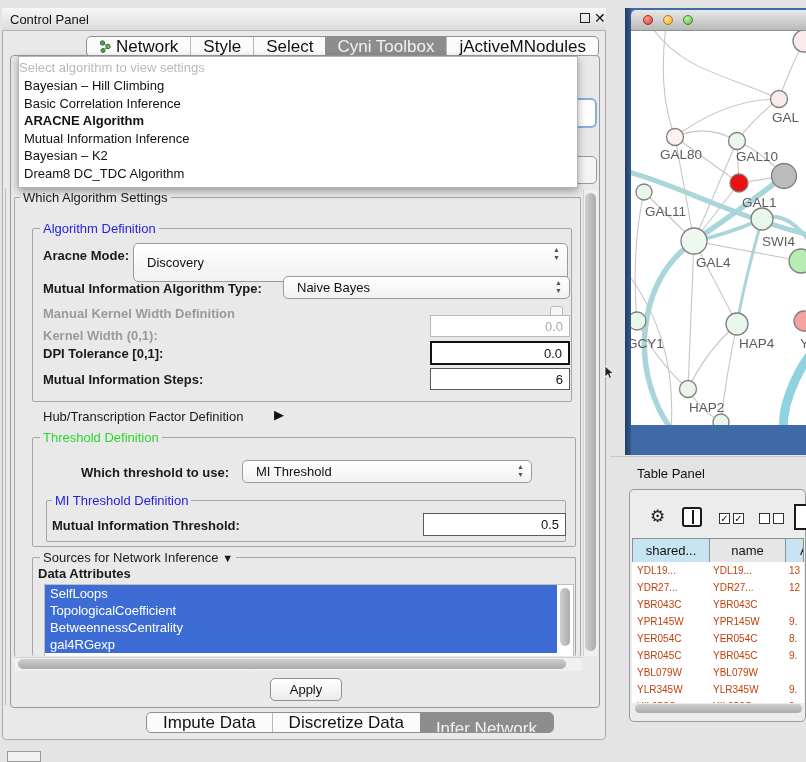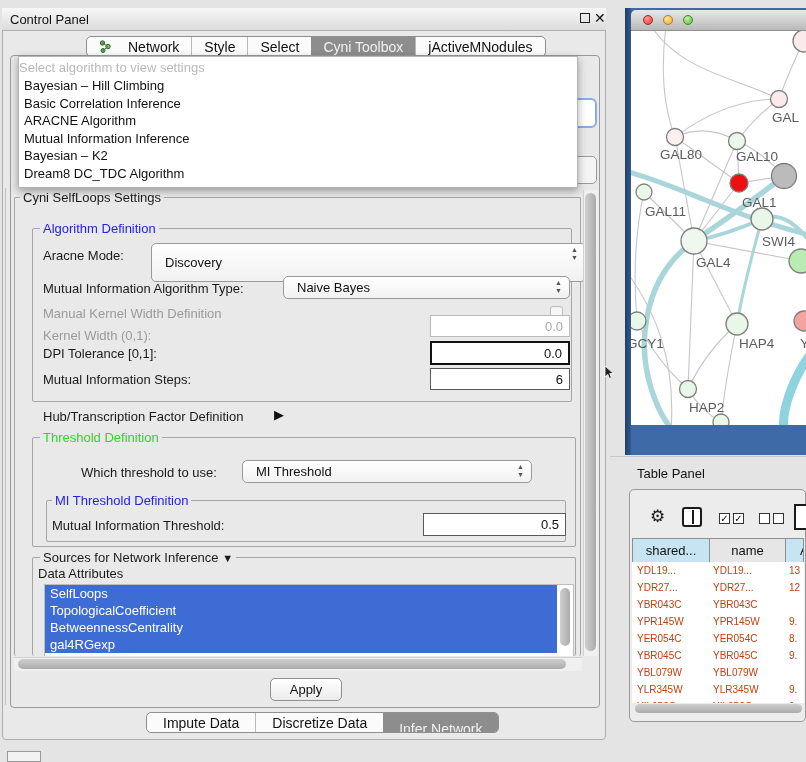--- a/index.html
+++ b/index.html
@@ -1,34 +1,34 @@
 <!DOCTYPE html>
 <html><head>
 <meta charset="utf-8">
 <style>
   *{margin:0;padding:0;box-sizing:border-box}
   html,body{width:806px;height:762px;overflow:hidden}
   body{font-family:"Liberation Sans","DejaVu Sans",sans-serif;background:#e4e4e4;position:relative}
   .abs{position:absolute}
   .lbl{font-size:13px;color:#1a1a1a;white-space:nowrap}
-  .b{font-weight:normal}
+  .b{font-weight:bold}
   .dis{color:#9a9a9a}
   .blue{color:#2323e0}
   .green{color:#2fd42f}
 
   
   #cp{left:2px;top:8px;width:604px;height:732px;background:#e9e9e9;border:1px solid #adadad;border-radius:0 0 4px 4px}
   #cp-titlebar{left:2px;top:8px;width:604px;height:23px;background:linear-gradient(#f7f7f7,#dcdcdc);border-bottom:1px solid #b0b0b0}
   #cp-title{left:10px;top:12px;font-size:13px;color:#111}
   .float-ic{left:580px;top:13px;width:10px;height:10px;border:1.5px solid #222}
   .close-ic{left:594px;top:10px;font-size:14px;font-weight:bold;color:#111}
 
   
   .tabbar{display:flex;height:21px;background:#fbfbfb;border:1px solid #8f8f8f;border-radius:5px;overflow:hidden}
-  .tab{font-size:14px;color:#111;padding:0 12px;line-height:20px;white-space:nowrap;border-left:1px solid #b9b9b9;display:flex;align-items:center;gap:16px}
+  .tab{font-size:17px;color:#111;padding:0 12px;line-height:20px;white-space:nowrap;border-left:1px solid #b9b9b9;display:flex;align-items:center;gap:4px}
   .tab:first-child{border-left:none}
   .tab.sel{background:#8d8d8d;color:#f2f2f2;border-left:none}
   #top-tabs{left:86px;top:36px}
   #bottom-tabs{left:146px;top:712px}
 
   
   #cp-content{left:10px;top:55px;width:590px;height:653px;border:1px solid #9a9a9a;border-radius:4px;background:#e9e9e9}
   .vline{width:1px;background:#bfbfbf}
   .grp{border:1px solid #a6a6a6;border-radius:2px}
   .legend{font-size:13px;background:#e9e9e9;padding:0 3px;white-space:nowrap}
@@ -126,27 +126,27 @@
   <div id="algo-prompt">Select algorithm to view settings</div>
   <div class="algo-item">Bayesian – Hill Climbing</div>
   <div class="algo-item">Basic Correlation Inference</div>
   <div class="algo-item b">ARACNE Algorithm</div>
   <div class="algo-item">Mutual Information Inference</div>
   <div class="algo-item">Bayesian – K2</div>
   <div class="algo-item">Dream8 DC_TDC Algorithm</div>
 </div>
 
 <div class="abs grp" style="left:14px;top:197px;width:567px;height:459px;border-bottom:none"></div>
-<div class="abs legend lbl" style="left:20px;top:190px">Cyni SelfLoops Settings</div>
+<div class="abs legend lbl" style="left:20px;top:190px">Which Algorithm Settings</div>
 
 <div class="abs grp" style="left:32px;top:228px;width:540px;height:174px"></div>
 <div class="abs legend lbl blue" style="left:40px;top:221px">Algorithm Definition</div>
 
 <div class="abs lbl b" style="left:43px;top:248px">Aracne Mode:</div>
-<div class="abs combo" style="left:151px;top:243px;width:435px;height:39px">
+<div class="abs combo" style="left:133px;top:243px;width:435px;height:39px">
   <span>Discovery</span>
   <span class="arrows">
       <span>▲</span>
       <span>▼</span>
     </span>
 </div>
 
 <div class="abs lbl b" style="left:43px;top:281px">Mutual Information Algorithm Type:</div>
 <div class="abs combo" style="left:283px;top:276px;width:287px;height:23px">
   <span>Naive Bayes</span>

